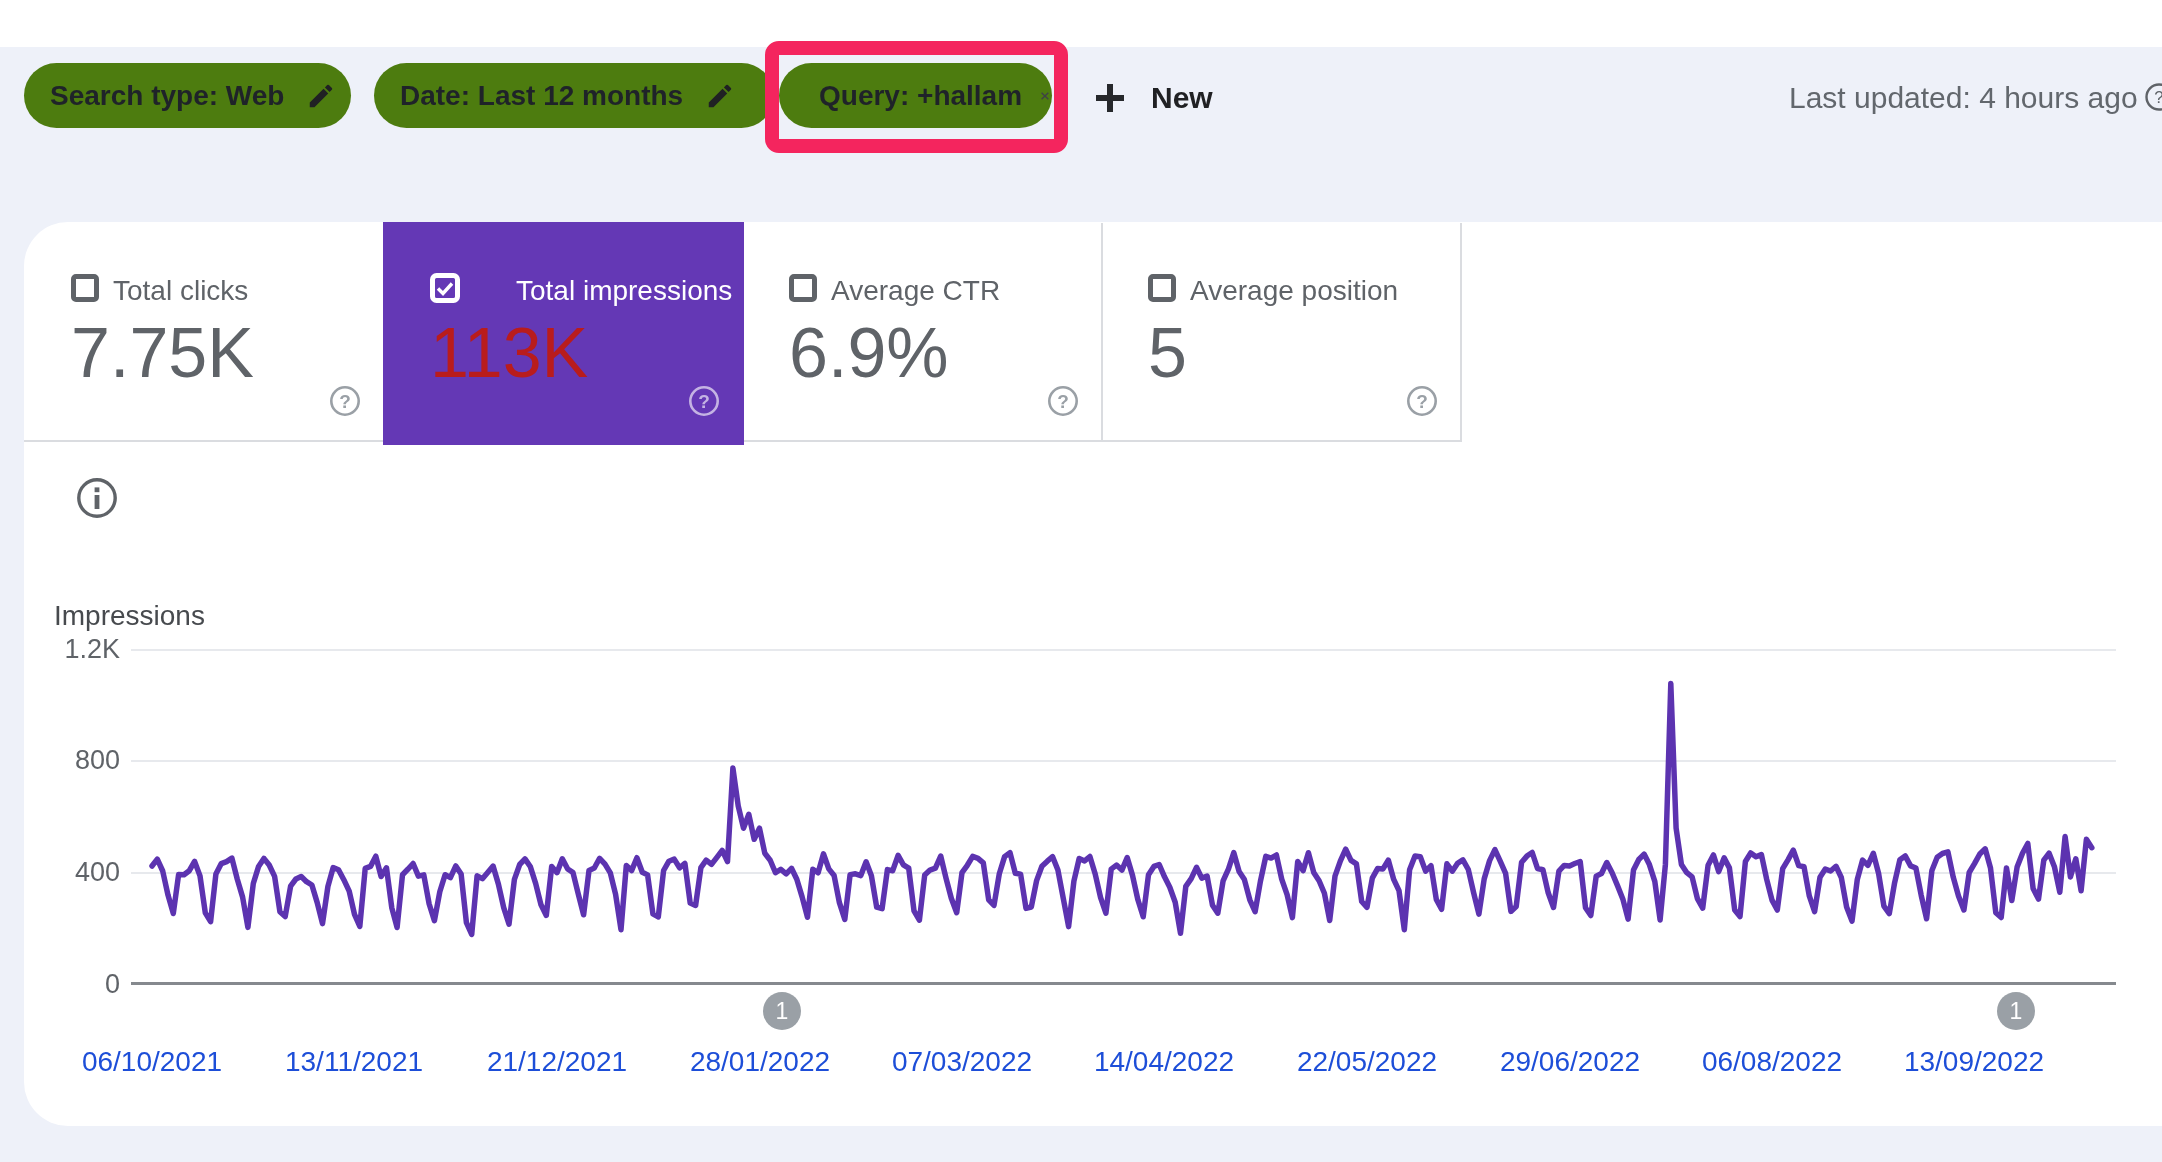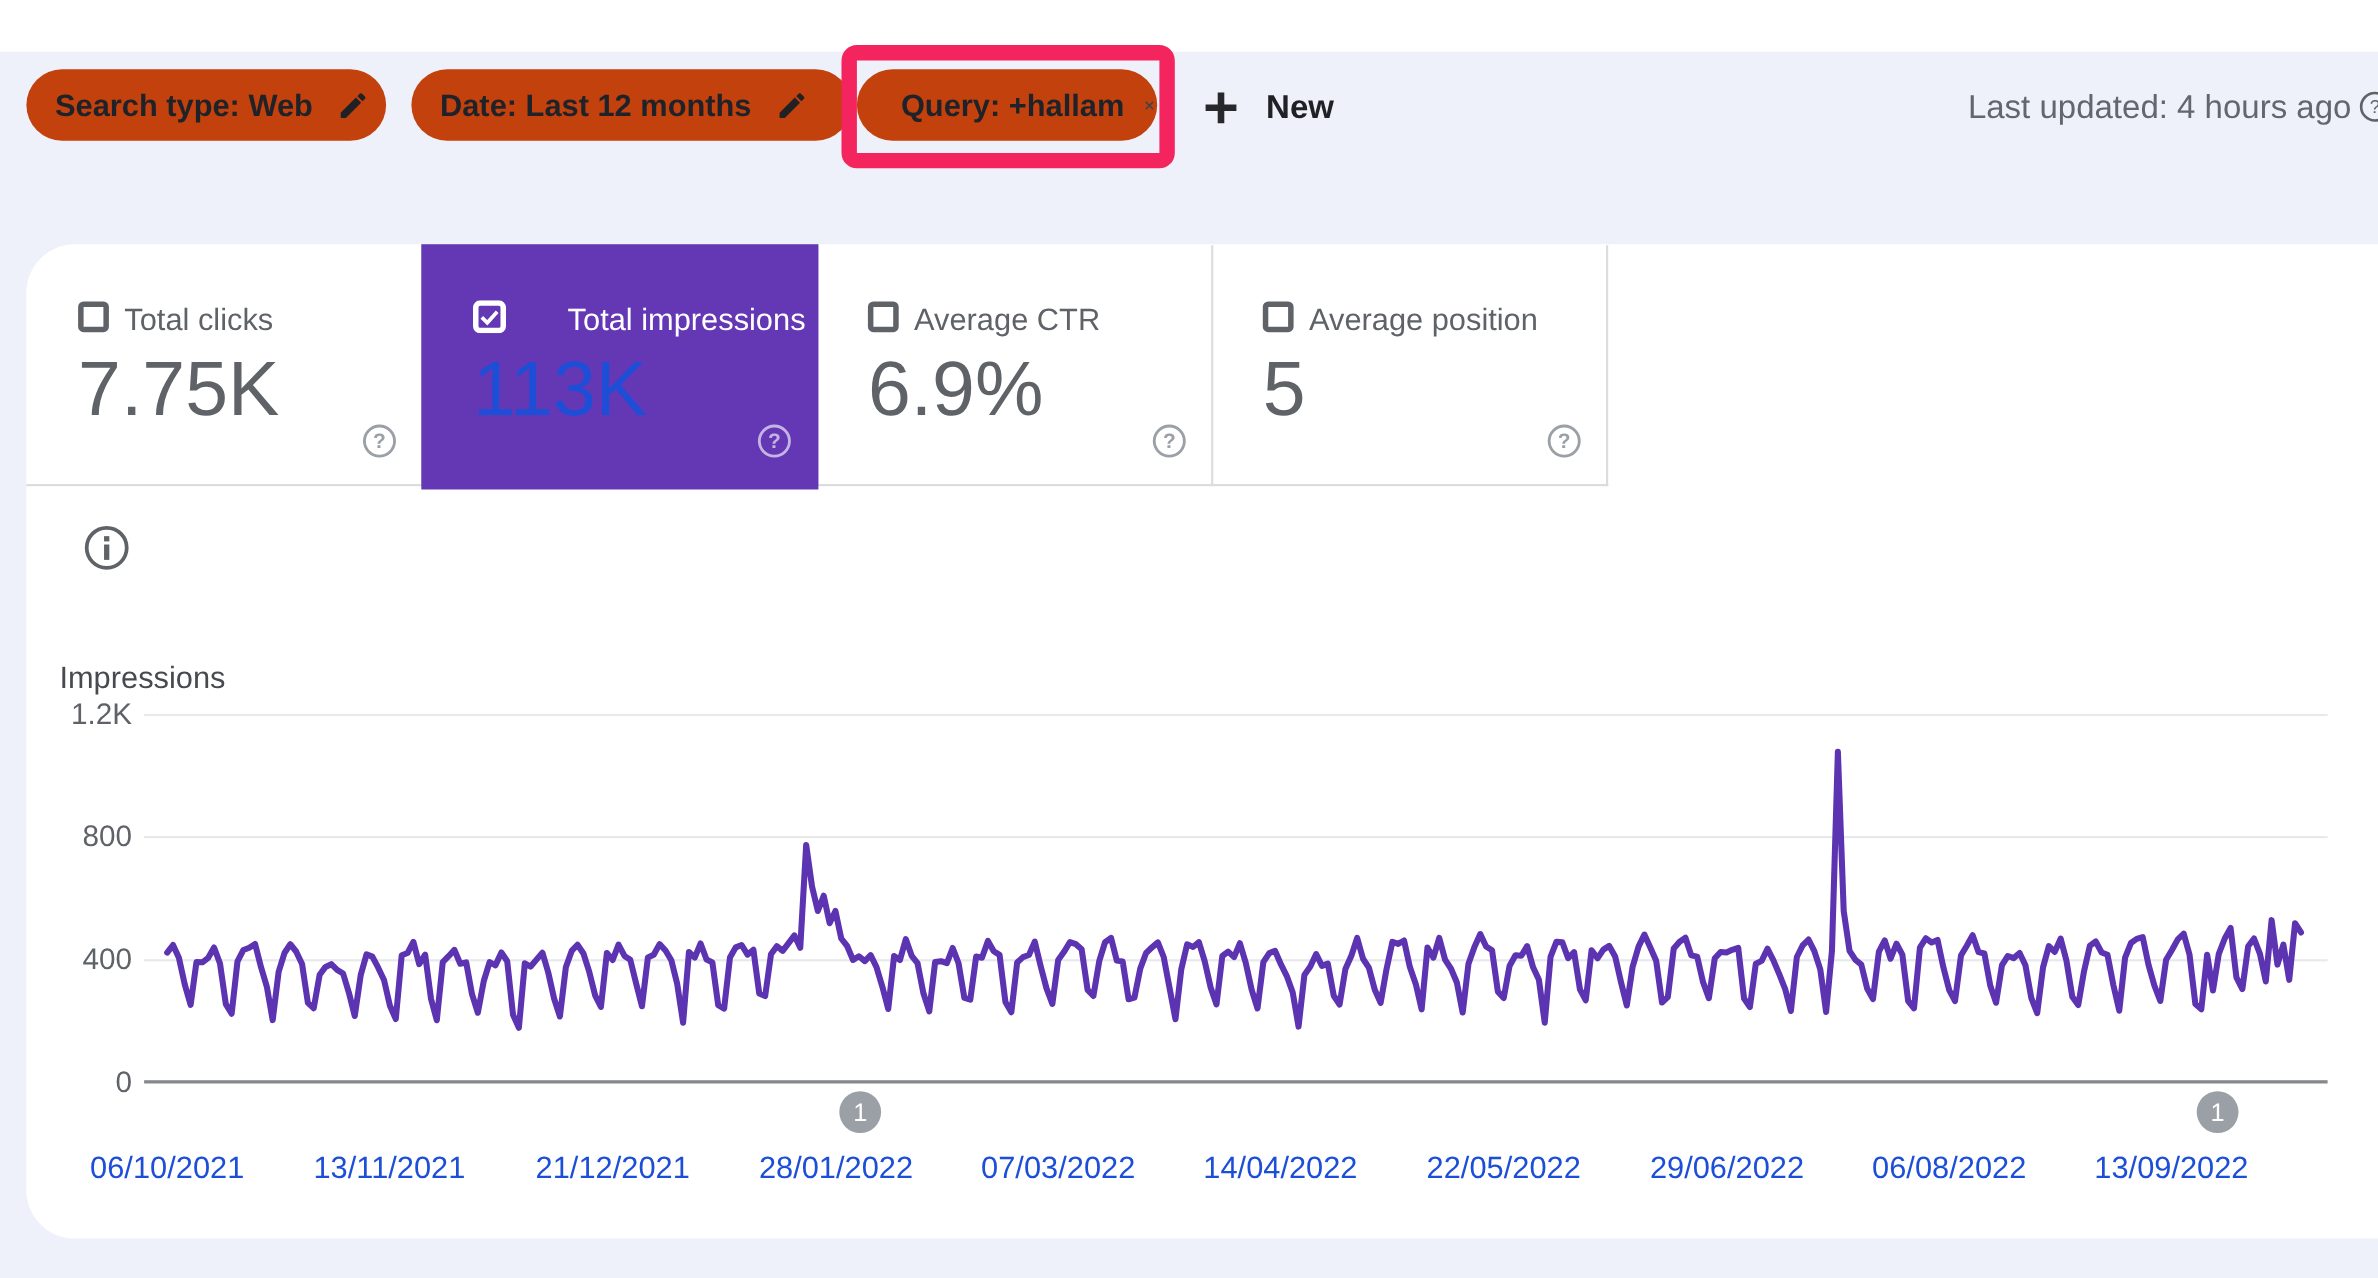--- a/index.html
+++ b/index.html
@@ -2,21 +2,21 @@
 <html><head>
 <meta charset="utf-8">
 <style>
   * { margin:0; padding:0; box-sizing:border-box; }
   html,body { width:2162px; height:1162px; overflow:hidden; background:#fff;
     font-family:"Liberation Sans", sans-serif; }
   .abs { position:absolute; }
   #stage { position:relative; width:2162px; height:1162px; }
   .bg { left:0; top:47px; width:2162px; height:1115px; background:#eef1f9; }
   .card { left:24px; top:222px; width:2170px; height:904px; background:#fff; border-radius:44px 0 0 44px; }
-  .chip { top:63px; height:65px; border-radius:33px; background:#c2410c; display:flex; align-items:center;
+  .chip { top:63px; height:65px; border-radius:33px; background:#4d7c0f; display:flex; align-items:center;
     color:#1f2329; font-size:28px; font-weight:bold; letter-spacing:0px; white-space:nowrap; }
   .vline { width:2px; top:223px; height:219px; background:#dadce0; }
   .hline { left:24px; top:440px; width:1438px; height:2px; background:#dadce0; }
   .tile-title { font-size:28px; color:#5f6368; top:275px; }
   .tile-num { font-size:70px; color:#5f6368; top:318px; line-height:1; }
   .cb { width:28px; height:28px; border:5px solid #5f6368; border-radius:5px; top:274px; }
   .xlab { top:1046px; width:220px; text-align:center; font-size:28px; color:#1d4ed8; }
   .ylab { width:80px; text-align:right; font-size:27px; color:#5f6368; }
   .grid { left:131px; width:1985px; height:2px; background:#e7e9ed; }
 </style>
@@ -68,21 +68,21 @@
 
   <div class="abs cb" style="left:71px;"></div>
   <div class="abs tile-title" style="left:113px;">Total clicks</div>
   <div class="abs tile-num" style="left:71px;">7.75K</div>
 
   <svg class="abs" style="left:430px; top:273px;" width="30" height="30" viewBox="0 0 30 30">
     <rect x="2.5" y="2.5" width="25" height="25" rx="4" fill="none" stroke="#fff" stroke-width="5"></rect>
     <path d="M8 15.5 L13 20.5 L22 10.5" fill="none" stroke="#fff" stroke-width="3.4"></path>
   </svg>
   <div class="abs tile-title" style="left:472px; color:#fff;margin-left:44px;">Total impressions</div>
-  <div class="abs tile-num" style="left:430px; color:#1d4ed8;">113K</div>
+  <div class="abs tile-num" style="left:430px; color:#b91c1c;">113K</div>
 
   <div class="abs cb" style="left:789px;"></div>
   <div class="abs tile-title" style="left:831px;">Average CTR</div>
   <div class="abs tile-num" style="left:789px;">6.9%</div>
 
   <div class="abs cb" style="left:1148px;"></div>
   <div class="abs tile-title" style="left:1190px;">Average position</div>
   <div class="abs tile-num" style="left:1148px;">5</div>
 
   <svg class="abs" style="left:329px; top:385px;" width="32" height="32" viewBox="0 0 32 32">

